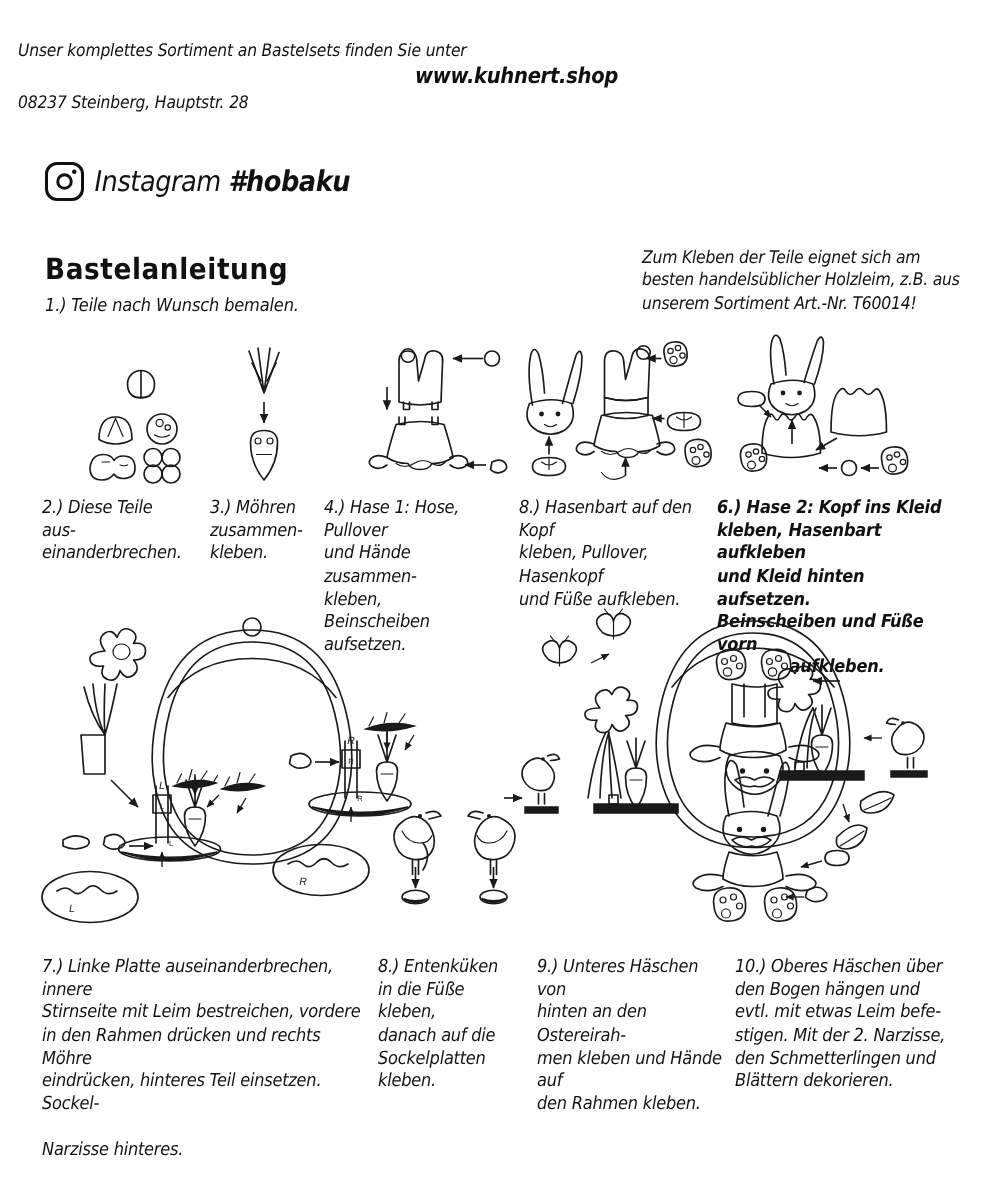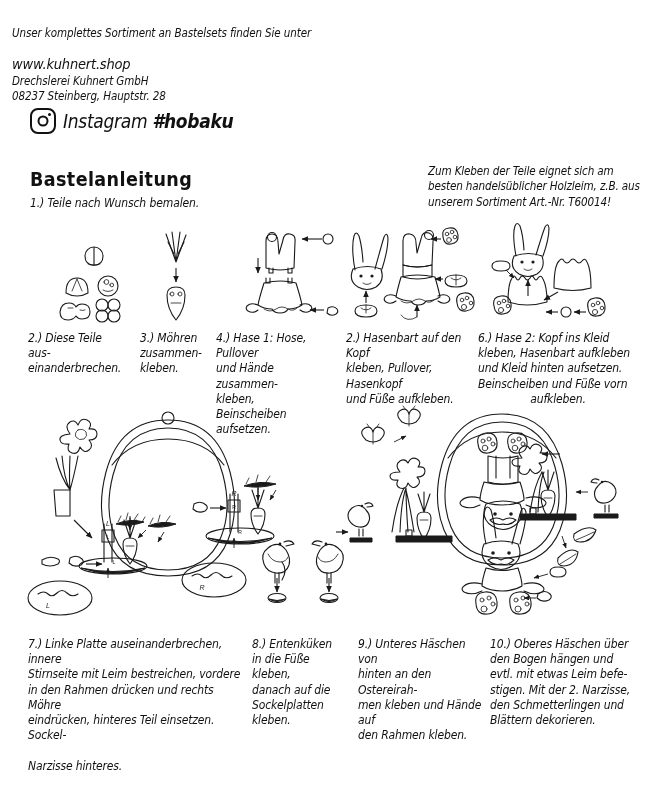--- a/index.html
+++ b/index.html
@@ -31,25 +31,26 @@
   }
   .hdr-line {
     font-style: italic;
     font-size: 11.5px;
     line-height: 15px;
     letter-spacing: -0.1px;
     white-space: nowrap;
   }
   .hdr-shop {
     font-style: italic;
-    font-weight: normal;
+    font-weight: bold;
     font-size: 14.5px;
     line-height: 19px;
     letter-spacing: -0.2px;
-    margin-top: 14px;
+    margin-top: 1px;
+    text-align: right;
   }
   .hdr-small {
     font-style: italic;
     font-size: 11.5px;
     line-height: 15px;
     letter-spacing: -0.1px;
   }
 
   .insta-row {
     position: absolute;
@@ -132,21 +133,21 @@
     line-height: 15.2px;
     letter-spacing: -0.15px;
   }
   .cap.r1 { top: 331px; }
   .cap.r2 { top: 637px; }
 
   .c2 { left: 28px;  width: 96px; }
   .c3 { left: 140px; width: 66px; }
   .c4 { left: 216px; width: 122px; }
   .c5 { left: 346px; width: 124px; }
-  .c6 { left: 478px; width: 160px; }
+  .c6 { left: 478px; width: 160px; font-weight: bold; }
 
   .c7  { left: 28px;  width: 214px; }
   .c8  { left: 252px; width: 96px;  }
   .c9  { left: 358px; width: 124px; }
   .c10 { left: 490px; width: 150px; }
 
   .cap .ind { display: block; text-align: center; }
 
   
   .art { position: absolute; }
@@ -161,21 +162,20 @@
   .lbl-s { font-family: "Liberation Sans", sans-serif; font-size: 5px; fill: #1a1a1a; text-anchor: middle; }
 </style>
 </head>
 <body>
 
 <div class="page">
 
   <div class="header">
     <div class="hdr-line">Unser komplettes Sortiment an Bastelsets finden Sie unter</div>
     <div class="hdr-shop">www.kuhnert.shop</div>
-    <div class="hdr-small">Drechslerei Kuhnert GmbH</div>
     <div class="hdr-small">08237 Steinberg, Hauptstr. 28</div>
   </div>
 
   <div class="insta-row">
     <div class="insta-icon"></div>
     <div class="insta-text"><span>Instagram </span><b>#hobaku</b></div>
   </div>
 
   <div class="title">Bastelanleitung</div>
   <div class="step1">1.) Teile nach Wunsch bemalen.</div>
@@ -340,21 +340,21 @@
     <span>zusammen-</span><br>
     <span>kleben.</span>
   </div>
   <div class="cap r1 c4">
     <span>4.) Hase 1: Hose, Pullover</span><br>
     <span>und Hände zusammen-</span><br>
     <span>kleben,</span><br>
     <span>Beinscheiben aufsetzen.</span>
   </div>
   <div class="cap r1 c5">
-    <span>2.) Hasenbart auf den Kopf</span><br>
+    <span>8.) Hasenbart auf den Kopf</span><br>
     <span>kleben, Pullover, Hasenkopf</span><br>
     <span>und Füße aufkleben.</span>
   </div>
   <div class="cap r1 c6">
     <span>6.) Hase 2: Kopf ins Kleid</span><br>
     <span>kleben, Hasenbart aufkleben</span><br>
     <span>und Kleid hinten aufsetzen.</span><br>
     <span>Beinscheiben und Füße vorn</span>
     <span class="ind">aufkleben.</span>
   </div>

